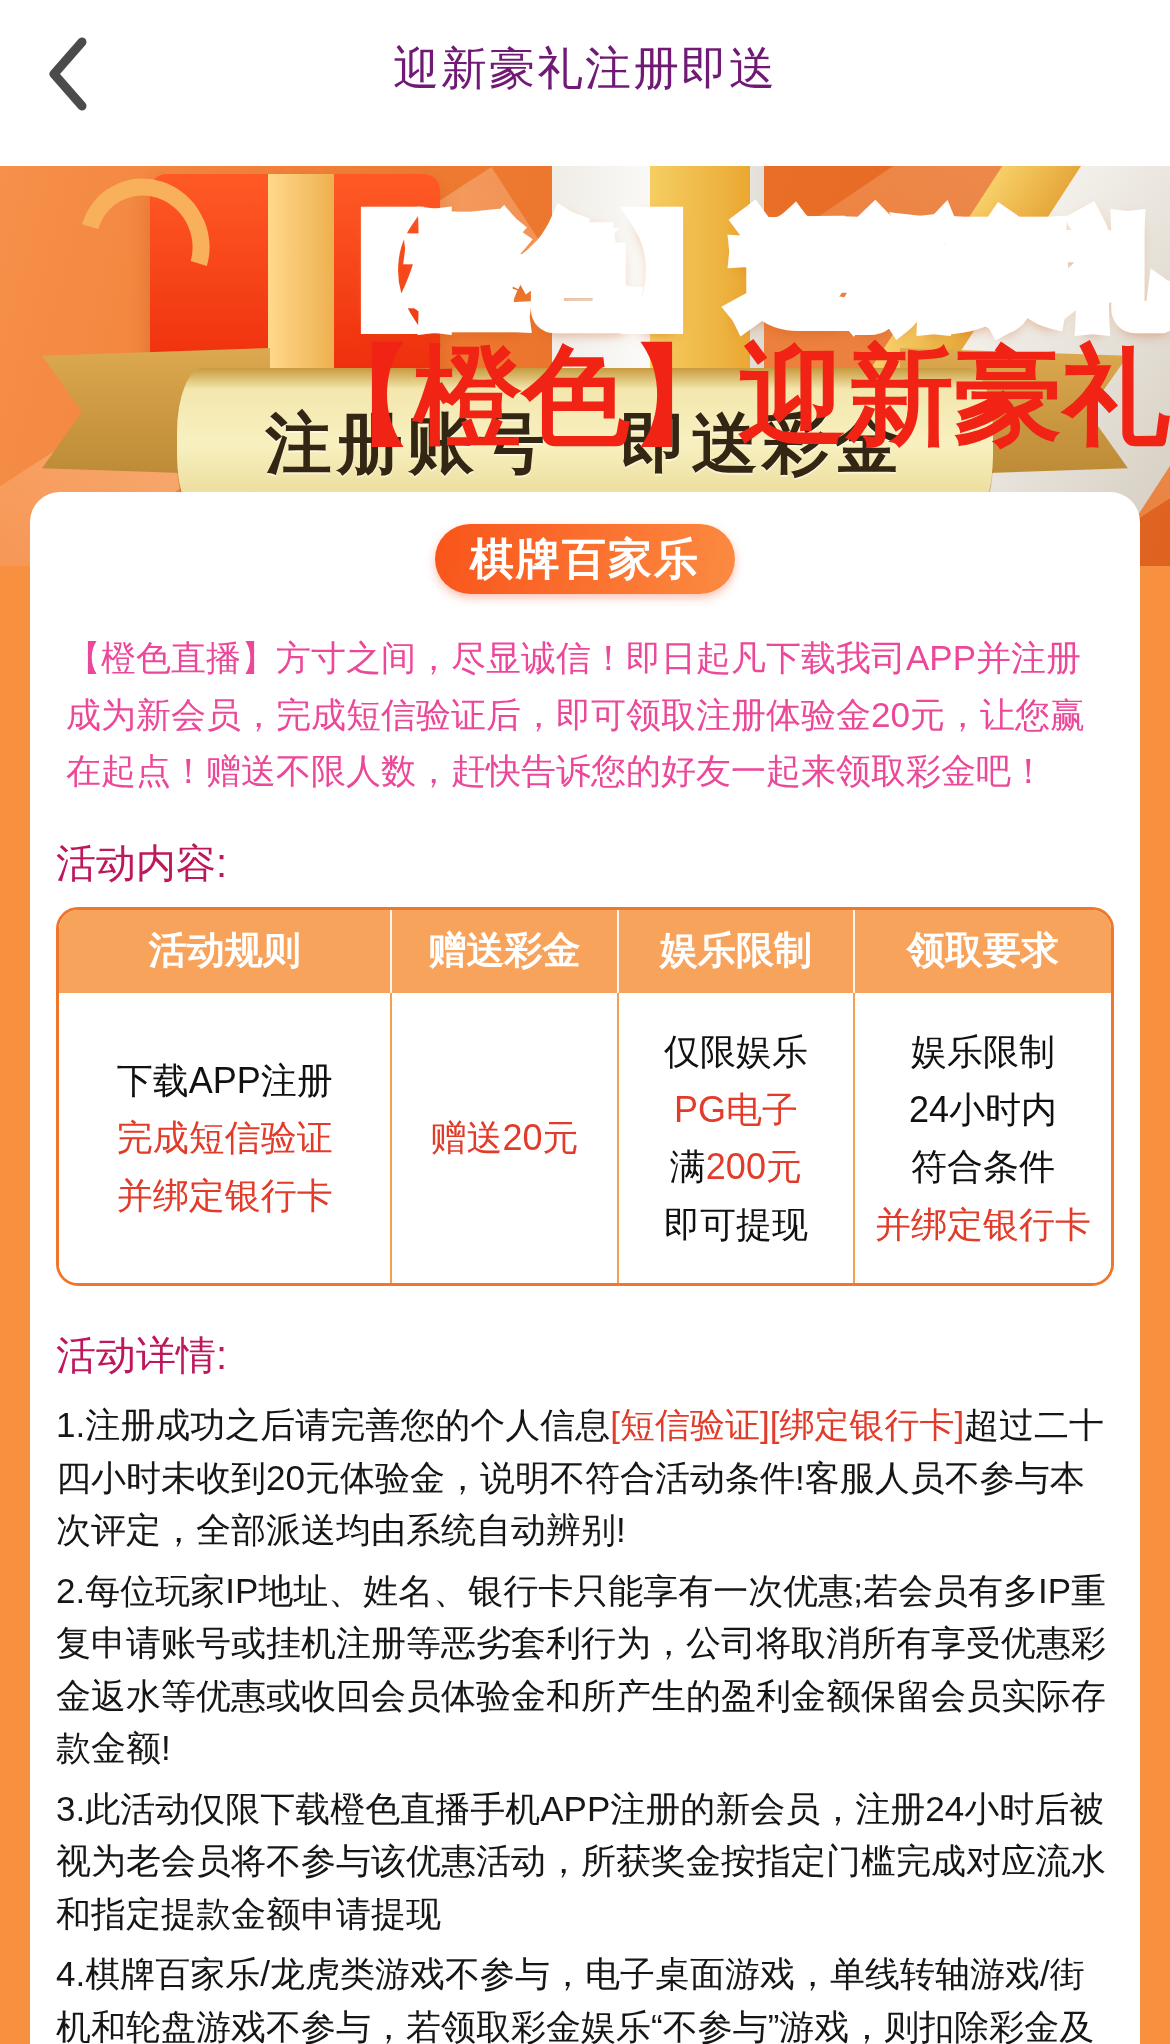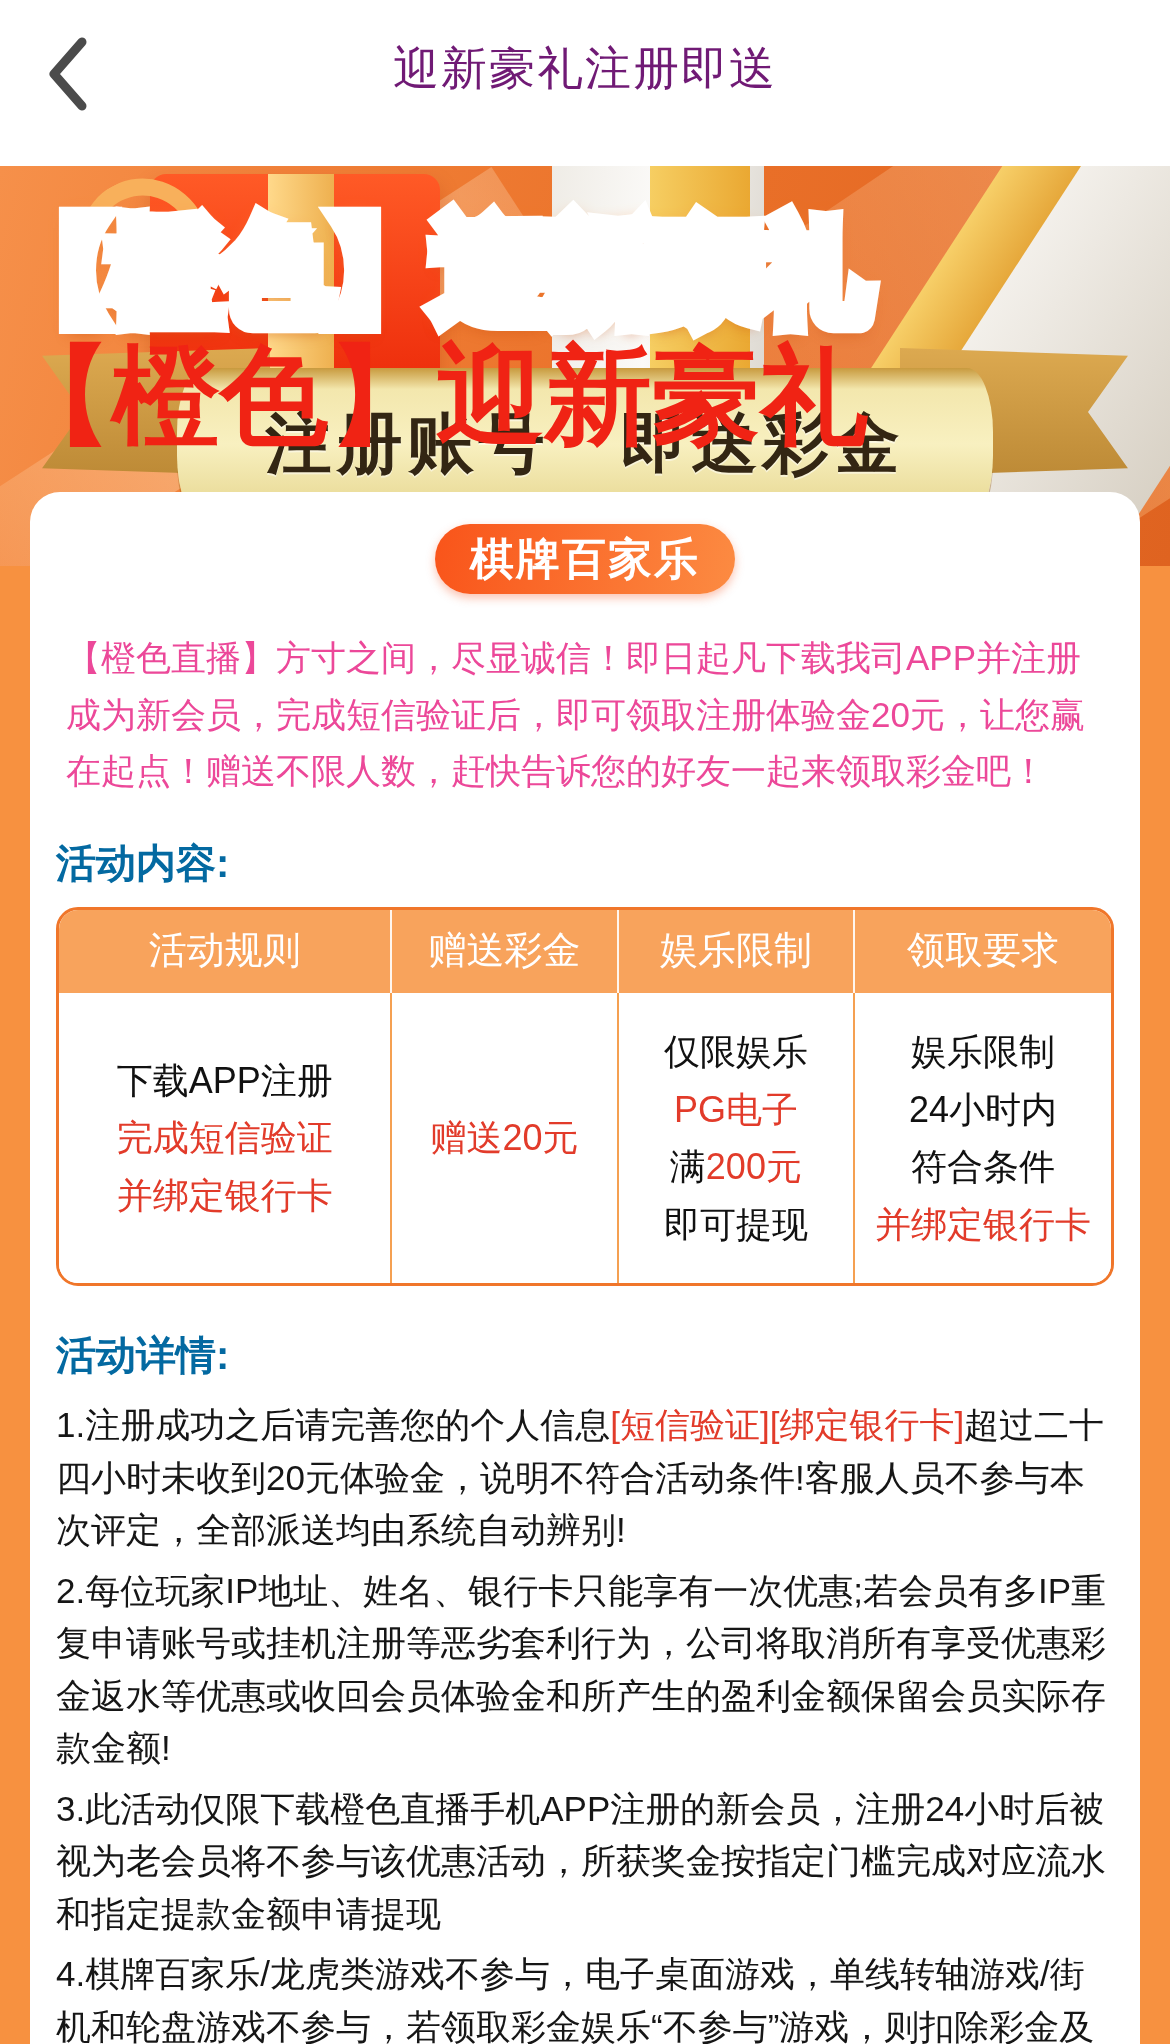--- a/index.html
+++ b/index.html
@@ -30,21 +30,21 @@
     border-left-color:transparent;border-bottom-color:transparent;border-radius:50%;transform:rotate(-28deg);}
   .box-white{left:552px;top:0;width:212px;height:330px;
     background:linear-gradient(95deg,#efece6,#fbfaf8 45%,#dcd7cf);}
   .box-gold{left:650px;top:0;width:100px;height:340px;
     background:linear-gradient(90deg,#f6ce62,#eaa832);}
   .plank-r1{right:-70px;top:-60px;width:250px;height:430px;transform:rotate(33deg);
     background:linear-gradient(90deg,#f4f1ec,#d9d2c6);}
   .plank-r2{right:170px;top:-80px;width:66px;height:390px;transform:rotate(33deg);
     background:linear-gradient(90deg,#f7cf68,#e6a83b);}
 
-  .banner-title-wrap{position:absolute;left:4px;right:0;top:44px;text-align:left;z-index:6;}
+  .banner-title-wrap{position:absolute;left:13px;right:0;top:44px;text-align:right;z-index:6;}
   .banner-title-wrap span{position:static;}
   .t-back,.t-front{display:block;font-size:108px;font-weight:900;letter-spacing:0;line-height:1.15;}
   .t-back{position:absolute;left:0;right:0;top:0;color:#ffffff;-webkit-text-stroke:22px #ffffff;
     text-shadow:0 0 18px rgba(255,150,60,.95),0 10px 14px rgba(190,60,0,.5);}
   .t-front{position:relative;color:#f02314;}
 
   .ribbon{position:absolute;top:168px;left:50%;transform:translateX(-50%);width:1100px;height:190px;z-index:4;}
   .tail{top:14px;width:235px;height:128px;background:linear-gradient(180deg,#dca950,#bd8a36);}
   .tail.left{left:0;clip-path:polygon(100% 0,3% 6%,20% 50%,3% 94%,100% 100%);}
   .tail.right{right:0;clip-path:polygon(0 0,97% 6%,80% 50%,97% 94%,0 100%);}
@@ -56,25 +56,25 @@
 
   
   .card{position:relative;margin:-74px 30px 0;min-height:1536px;background:#ffffff;
     border-radius:30px;padding:26px 26px 50px;box-sizing:border-box;z-index:10;}
   .pill{width:300px;height:70px;margin:6px auto 36px;border-radius:40px;
     background:linear-gradient(100deg,#f9541a 0%,#fc8b42 100%);
     display:flex;align-items:center;justify-content:center;
     color:#fff;font-size:44px;font-weight:800;letter-spacing:2px;
     box-shadow:0 4px 10px rgba(244,81,30,.35);}
   .intro{font-size:35px;line-height:1.62;color:#ec4899;margin:0 10px 36px;}
-  .section-heading{font-size:40px;font-weight:700;color:#0369a1;margin:0 0 16px;}
+  .section-heading{font-size:40px;font-weight:400;color:#be185d;margin:0 0 16px;}
 
   .promo-table{display:grid;grid-template-columns:31.5% 21.5% 22.5% 24.5%;
     border:3px solid #f0762a;border-radius:22px;overflow:hidden;margin:0 0 42px;}
-  .th{background:#f8a35c;color:#fff;font-size:38px;font-weight:400;text-align:center;
+  .th{background:#f8a35c;color:#fff;font-size:38px;font-weight:700;text-align:center;
     padding:15px 0 17px;}
   .th.bl{border-left:2px solid rgba(255,255,255,.9);}
   .td{padding:30px 0;text-align:center;font-size:36px;color:#111;
     display:flex;flex-direction:column;justify-content:center;background:#fff;}
   .td.bl{border-left:2px solid #f5a051;}
   .ln{line-height:1.6;}
   .red{color:#e23b2a;}
   .bold{font-weight:400;}
 
   .detail{font-size:35px;line-height:1.5;color:#161616;margin:0 0 8px;}

